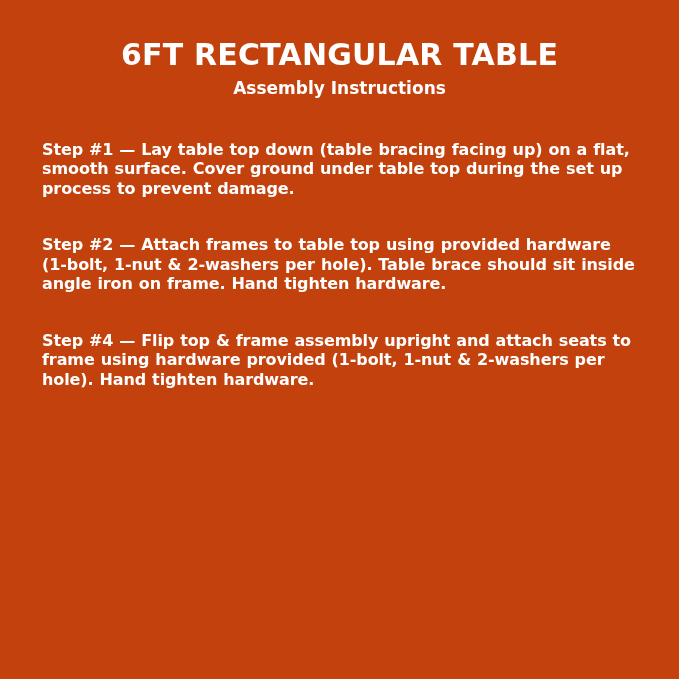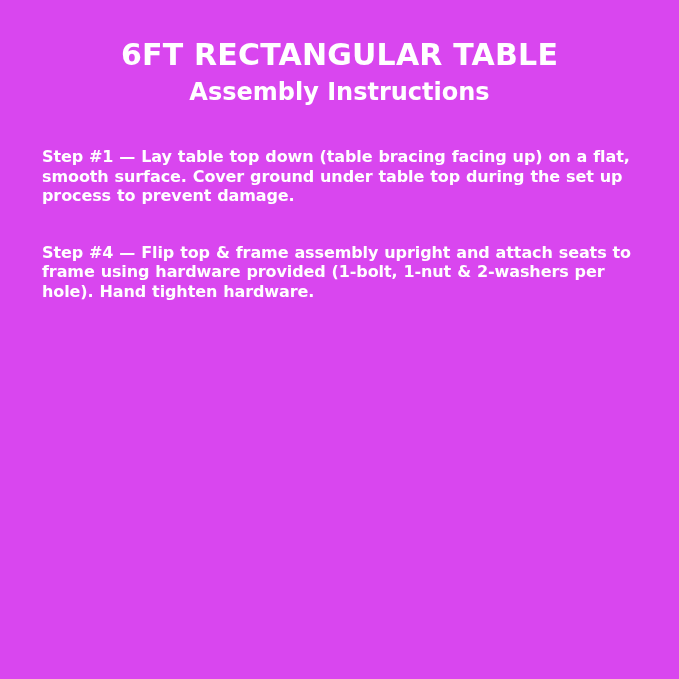--- a/index.html
+++ b/index.html
@@ -11,37 +11,37 @@
     width: 679px;
     height: 679px;
     overflow: hidden;
     font-family: "DejaVu Sans", sans-serif;
     color: #ffffff;
   }
   .page {
     width: 679px;
     height: 679px;
     box-sizing: border-box;
-    background: #d946ef;
+    background: #c2410c;
     display: flex;
     flex-direction: column;
     align-items: center;
     padding: 38px 42px 0 42px;
   }
   .title {
     font-size: 30px;
     font-weight: 800;
     letter-spacing: 0.2px;
     text-align: center;
     line-height: 1.1;
     margin: 0 0 8px 0;
     width: 100%;
   }
   .subtitle {
-    font-size: 24px;
+    font-size: 17px;
     font-weight: 800;
     text-align: center;
     line-height: 1.1;
     margin: 0 0 26px 0;
     width: 100%;
   }
   .steps {
     width: 100%;
     display: flex;
     flex-direction: column;
@@ -67,18 +67,19 @@
 
 <div class="page">
 
   <h1 class="title">6FT RECTANGULAR TABLE</h1>
   <h2 class="subtitle">Assembly Instructions</h2>
 
   <div class="steps">
 
     <p class="step"><span class="label">Step #1  —</span> <span>Lay table top down (table bracing facing up) on a flat, smooth surface. Cover ground under table top during the set up process to prevent damage.</span></p>
 
+    <p class="step"><span class="label">Step #2  —</span> <span>Attach frames to table top using provided hardware (1-bolt, 1-nut &amp; 2-washers per hole). Table brace should sit inside angle iron on frame. Hand tighten hardware.</span></p>
 
 
     <p class="step"><span class="label">Step #4  —</span> <span>Flip top &amp; frame assembly upright and attach seats to frame using hardware provided (1-bolt, 1-nut &amp; 2-washers per hole). Hand tighten hardware.</span></p>
 
   </div>
 </div>
 
 </body></html>

